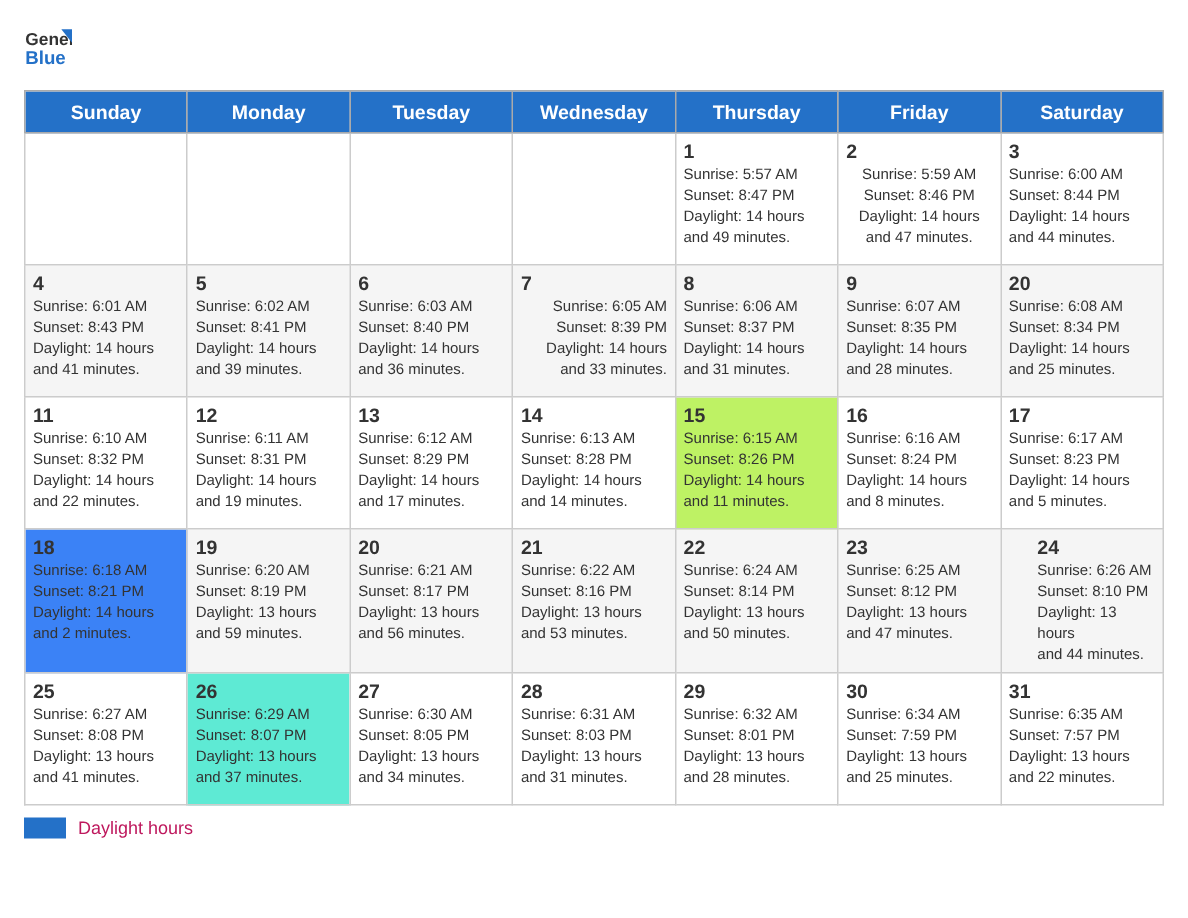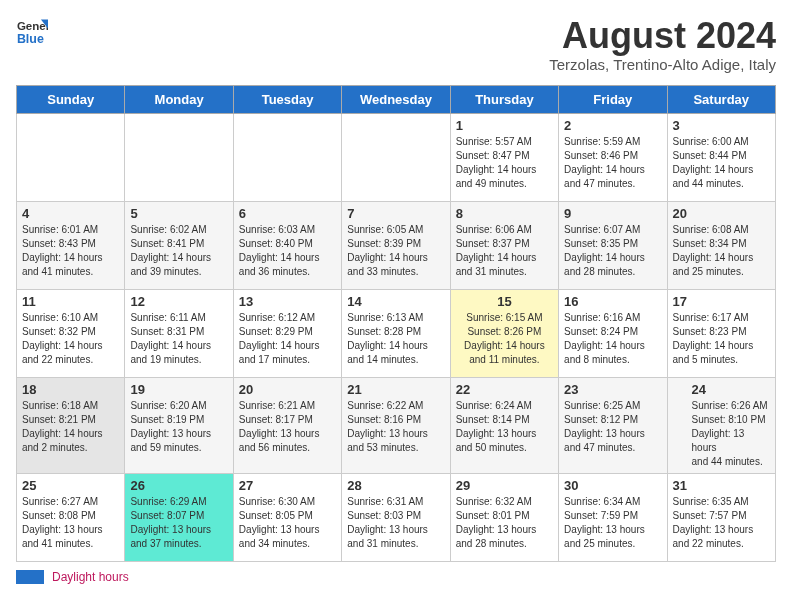--- a/index.html
+++ b/index.html
@@ -99,24 +99,20 @@
 </head>
 <body>
 
 <div class="header">
   <div class="logo">
     <svg class="logo-icon" viewBox="0 0 36 36">
       <text x="1" y="16" font-size="13" font-weight="bold" fill="#333" font-family="Arial">General</text>
       <text x="1" y="30" font-size="14" font-weight="bold" fill="#2471c8" font-family="Arial">Blue</text>
       <polygon points="28,4 36,4 36,14" fill="#2471c8"></polygon>
     </svg>
-  </div>
-  <div class="title-block">
-    <div class="calendar-title">August 2024</div>
-    <div class="calendar-subtitle">Terzolas, Trentino-Alto Adige, Italy</div>
   </div>
 </div>
 
 <table class="calendar">
   <thead>
     <tr>
     <th>Sunday</th>
         <th>Monday</th>
         <th>Tuesday</th>
         <th>Wednesday</th>
@@ -133,21 +129,21 @@
         <td class="empty-cell" style="background: rgb(255, 255, 255);"></td>
         <td style="background: rgb(255, 255, 255);">
           <span class="day-number">1</span>
           <div class="day-info" style="white-space: pre-line;">Sunrise: 5:57 AM
 Sunset: 8:47 PM
 Daylight: 14 hours
 and 49 minutes.</div>
         </td>
         <td style="background: rgb(255, 255, 255);">
           <span class="day-number">2</span>
-          <div class="day-info" style="white-space: pre-line;">Sunrise: 5:59 AM
+          <div class="day-info" style="white-space: pre-line; text-align: center;">Sunrise: 5:59 AM
 Sunset: 8:46 PM
 Daylight: 14 hours
 and 47 minutes.</div>
         </td>
         <td style="background: rgb(255, 255, 255);">
           <span class="day-number">3</span>
           <div class="day-info" style="white-space: pre-line;">Sunrise: 6:00 AM
 Sunset: 8:44 PM
 Daylight: 14 hours
 and 44 minutes.</div>
@@ -170,21 +166,21 @@
         </td>
         <td style="background: rgb(245, 245, 245);">
           <span class="day-number">6</span>
           <div class="day-info" style="white-space: pre-line;">Sunrise: 6:03 AM
 Sunset: 8:40 PM
 Daylight: 14 hours
 and 36 minutes.</div>
         </td>
         <td style="background: rgb(245, 245, 245);">
           <span class="day-number">7</span>
-          <div class="day-info" style="white-space: pre-line;">Sunrise: 6:05 AM
+          <div class="day-info" style="white-space: pre-line; text-align: right;">Sunrise: 6:05 AM
 Sunset: 8:39 PM
 Daylight: 14 hours
 and 33 minutes.</div>
         </td>
         <td style="background: rgb(245, 245, 245);">
           <span class="day-number">8</span>
           <div class="day-info" style="white-space: pre-line;">Sunrise: 6:06 AM
 Sunset: 8:37 PM
 Daylight: 14 hours
 and 31 minutes.</div>
@@ -226,21 +222,21 @@
 Daylight: 14 hours
 and 17 minutes.</div>
         </td>
         <td style="background: rgb(255, 255, 255);">
           <span class="day-number">14</span>
           <div class="day-info" style="white-space: pre-line;">Sunrise: 6:13 AM
 Sunset: 8:28 PM
 Daylight: 14 hours
 and 14 minutes.</div>
         </td>
-        <td style="background: #fef9c3; text-align: center;">
+        <td style="background: #bef264;">
           <span class="day-number">15</span>
           <div class="day-info" style="white-space: pre-line;">Sunrise: 6:15 AM
 Sunset: 8:26 PM
 Daylight: 14 hours
 and 11 minutes.</div>
         </td>
         <td style="background: rgb(255, 255, 255);">
           <span class="day-number">16</span>
           <div class="day-info" style="white-space: pre-line;">Sunrise: 6:16 AM
 Sunset: 8:24 PM
@@ -249,21 +245,21 @@
         </td>
         <td style="background: rgb(255, 255, 255);">
           <span class="day-number">17</span>
           <div class="day-info" style="white-space: pre-line;">Sunrise: 6:17 AM
 Sunset: 8:23 PM
 Daylight: 14 hours
 and 5 minutes.</div>
         </td>
       </tr>
       <tr>
-        <td style="background: #e5e5e5;">
+        <td style="background: #3b82f6;">
           <span class="day-number">18</span>
           <div class="day-info" style="white-space: pre-line;">Sunrise: 6:18 AM
 Sunset: 8:21 PM
 Daylight: 14 hours
 and 2 minutes.</div>
         </td>
         <td style="background: rgb(245, 245, 245);">
           <span class="day-number">19</span>
           <div class="day-info" style="white-space: pre-line;">Sunrise: 6:20 AM
 Sunset: 8:19 PM

